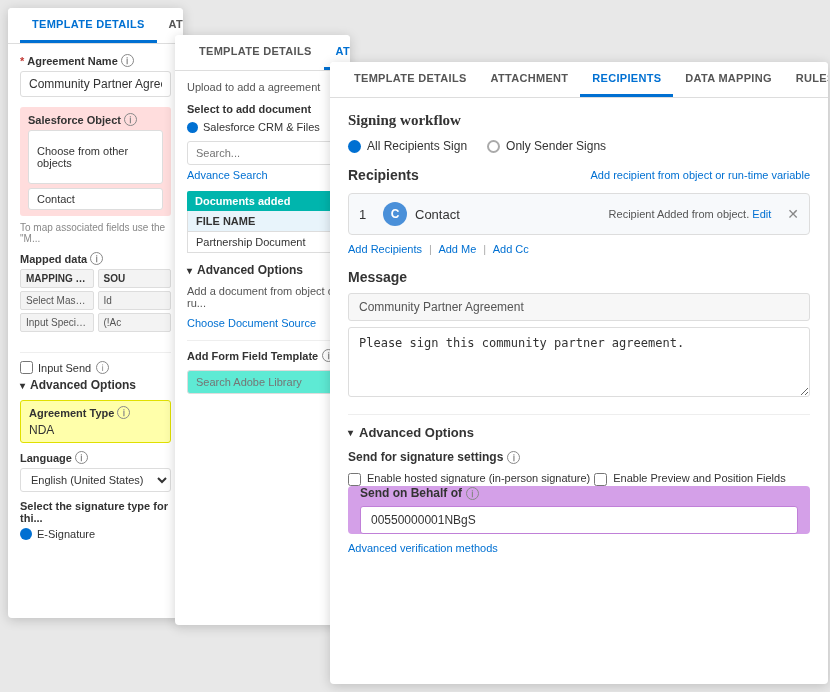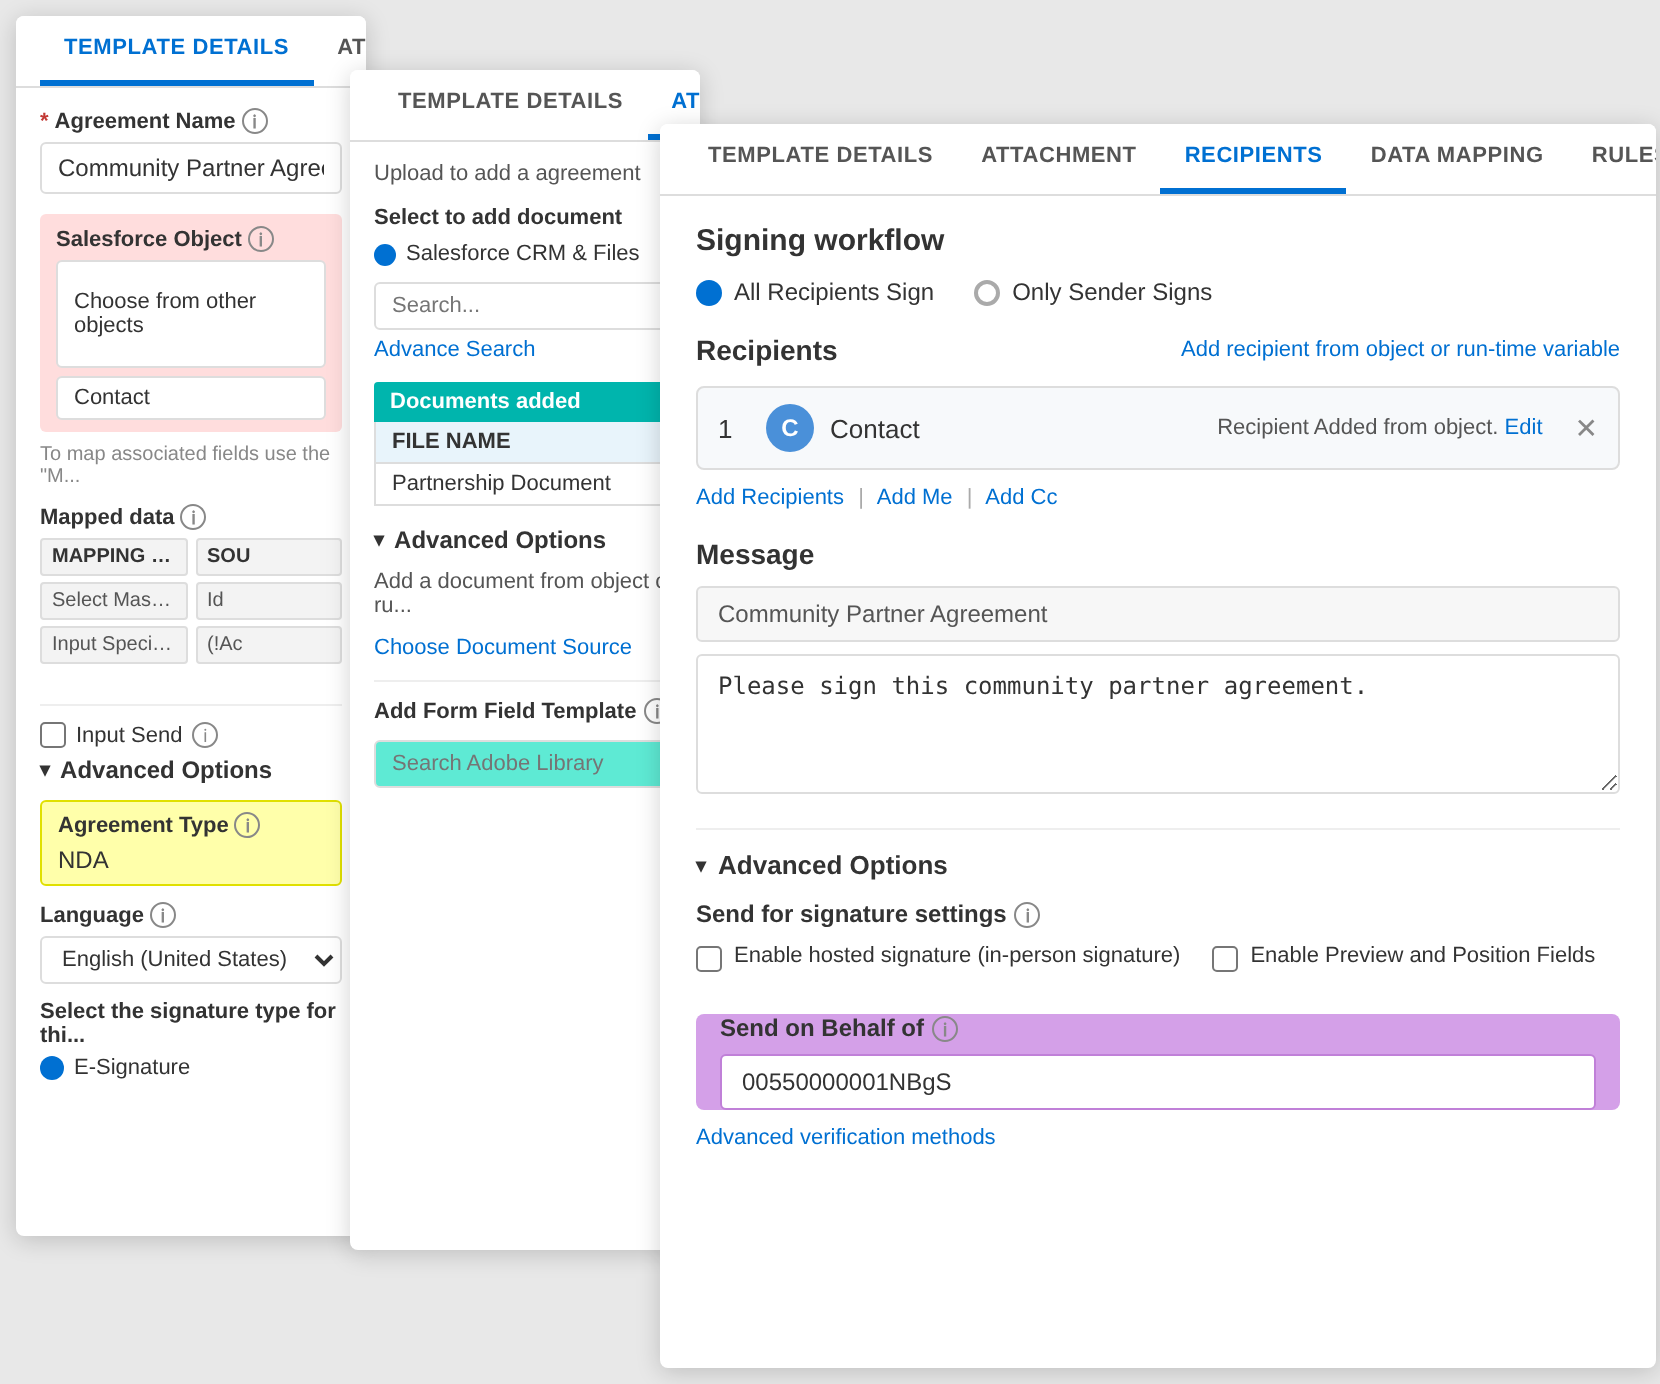--- a/index.html
+++ b/index.html
@@ -370,20 +370,21 @@
       padding: 14px 18px;
       overflow-y: auto;
       height: calc(100% - 42px);
     }
 
     .signing-workflow-title {
       font-size: 15px;
       font-weight: 600;
       color: #333;
       margin-bottom: 10px;
+      font-family: Liberation Serif, serif;
     }
 
     .signing-options-row {
       display: flex;
       align-items: center;
       gap: 20px;
       margin-bottom: 14px;
     }
     .signing-option {
       display: flex;
@@ -534,22 +535,22 @@
       font-size: 12px;
       font-weight: 600;
       color: #333;
       margin-bottom: 8px;
       display: flex;
       align-items: center;
       gap: 4px;
     }
     .sig-checkboxes {
       display: flex;
-      gap: 16px;
-      margin-bottom: 21px;
+      gap: 4px;
+      margin-bottom: 0;
     }
     .sig-checkbox-item {
       display: flex;
       align-items: flex-start;
       gap: 6px;
       font-size: 11px;
       color: #333;
     }
     .sig-checkbox-item input[type=checkbox] {
       margin-top: 1px;

